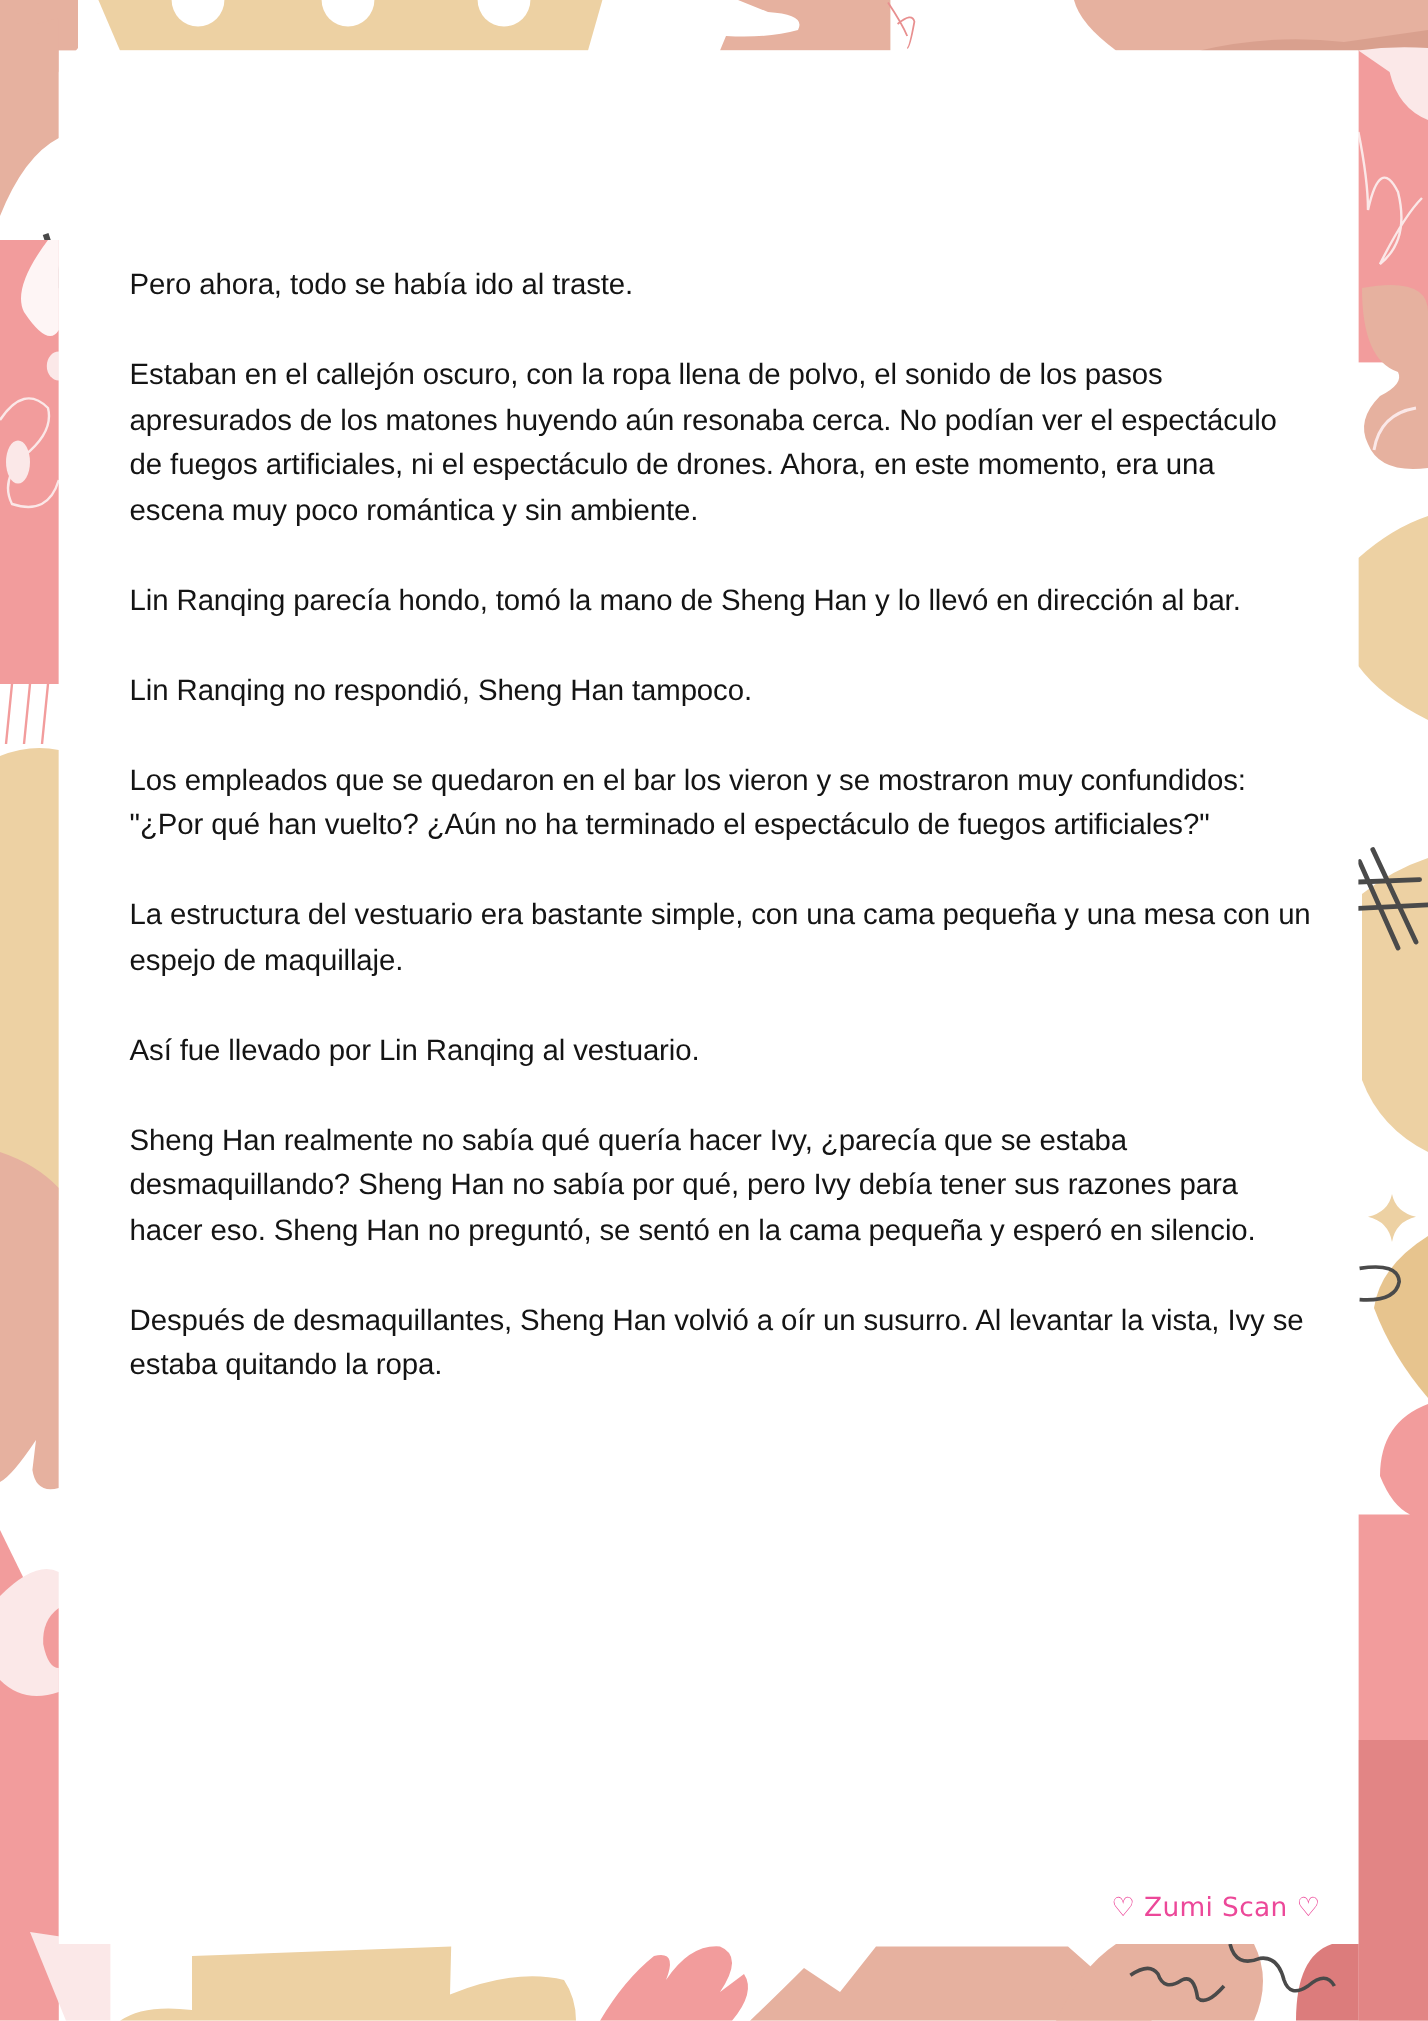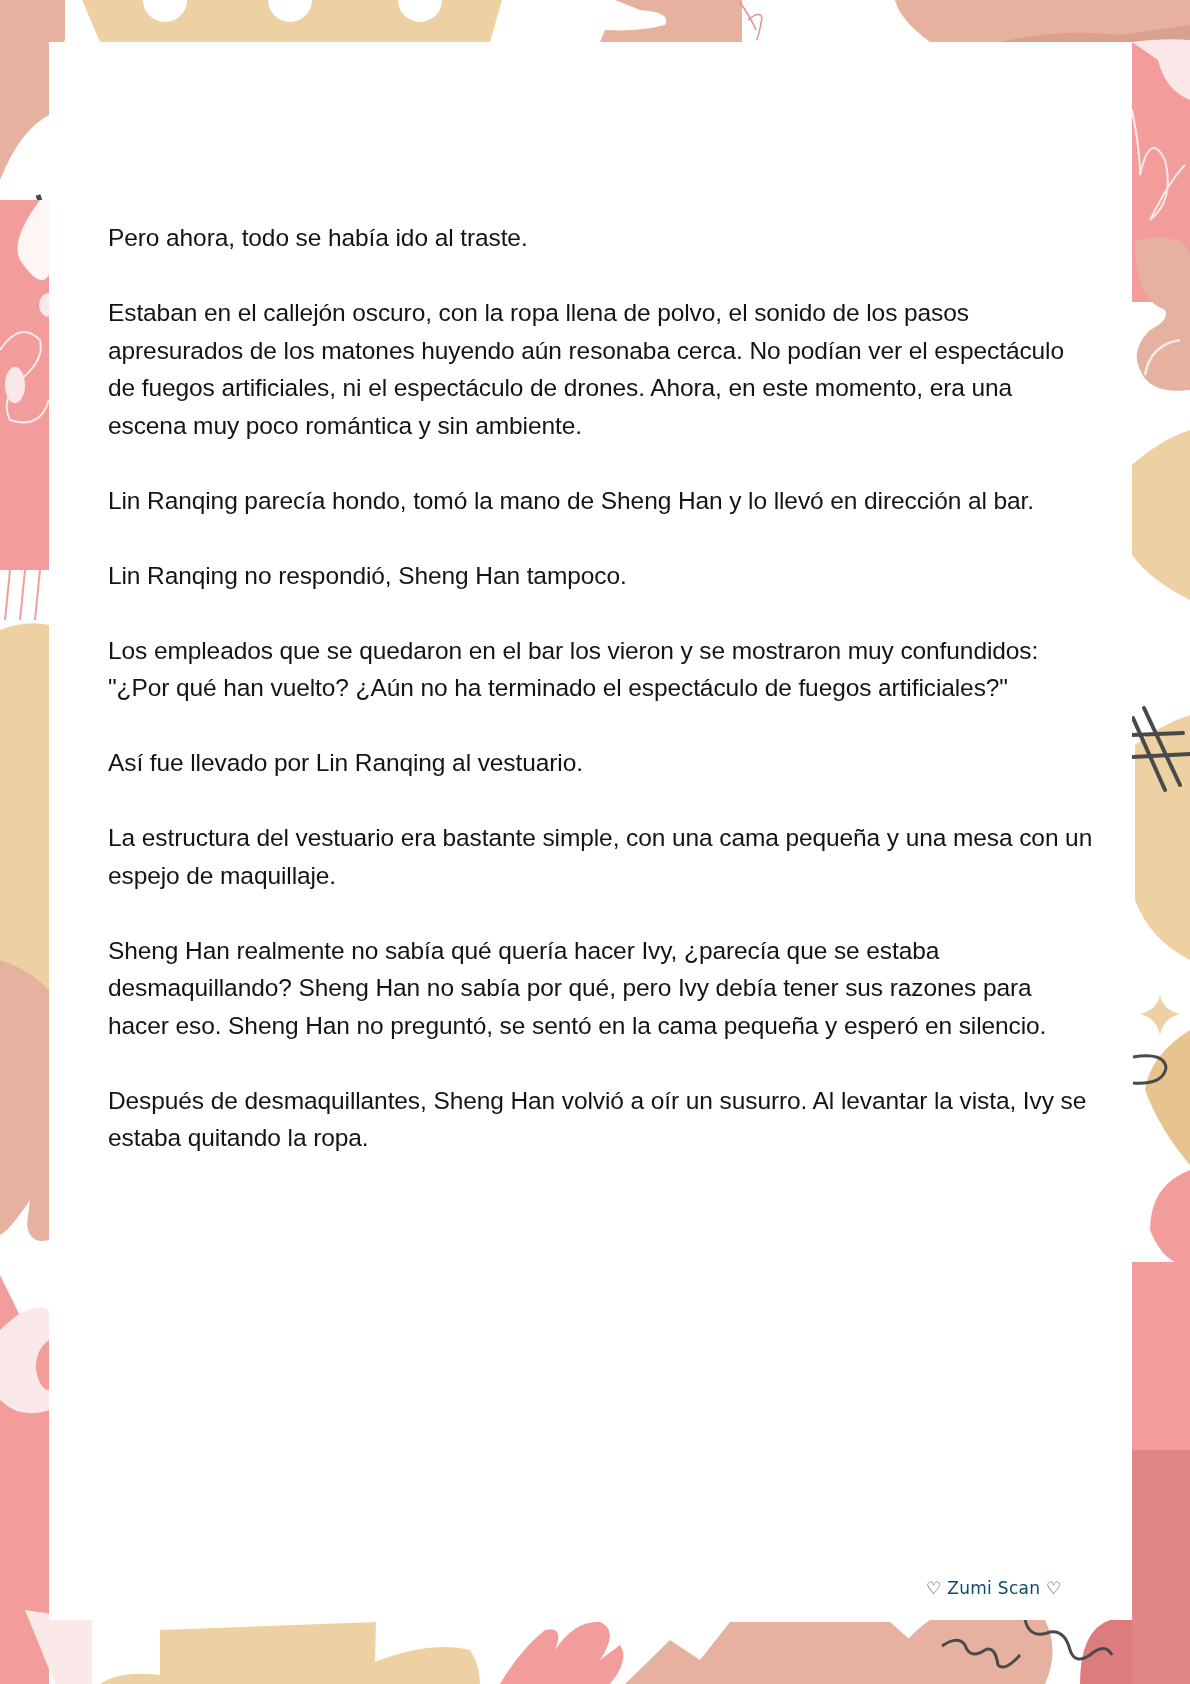--- a/index.html
+++ b/index.html
@@ -15,22 +15,22 @@
   }
   .body-text {
     position: absolute; left: 108px; top: 183px; width: 985px;
     z-index: 2; color: #141414;
     font-family: "Liberation Sans", sans-serif;
     font-size: 24.5px; line-height: 37.5px; margin-top: 36px;
   }
   .body-text p { margin: 0 0 37.5px 0; letter-spacing: -0.1px; }
   .watermark {
     position: absolute; left: 926px; top: 1578px; z-index: 2;
-    font-family: "DejaVu Sans", sans-serif; font-size: 17px;
-    color: #0c4a6e; letter-spacing: 0.3px;
+    font-family: "DejaVu Sans", sans-serif; font-size: 22px;
+    color: #ec4899; letter-spacing: 0.3px;
   }
 </style>
 </head>
 <body>
 
 <svg class="bg" width="1190" height="1684" viewBox="0 0 1190 1684" xmlns="http://www.w3.org/2000/svg">
 
   <path d="M0 0 L65 0 L65 40 L0 120 Z" fill="#e6b19f"></path>
   <path d="M82 0 L502 0 L490 42 L100 42 Z" fill="#edd1a3"></path>
   <circle cx="165" cy="0" r="22" fill="#ffffff"></circle>
@@ -84,19 +84,19 @@
 </svg>
 
 <div class="panel"></div>
 
 <div class="body-text">
   <p>Pero ahora, todo se había ido al traste.</p>
   <p>Estaban en el callejón oscuro, con la ropa llena de polvo, el sonido de los pasos apresurados de los matones huyendo aún resonaba cerca. No podían ver el espectáculo de fuegos artificiales, ni el espectáculo de drones. Ahora, en este momento, era una escena muy poco romántica y sin ambiente.</p>
   <p>Lin Ranqing parecía hondo, tomó la mano de Sheng Han y lo llevó en dirección al bar.</p>
   <p>Lin Ranqing no respondió, Sheng Han tampoco.</p>
   <p>Los empleados que se quedaron en el bar los vieron y se mostraron muy confundidos: "¿Por qué han vuelto? ¿Aún no ha terminado el espectáculo de fuegos artificiales?"</p>
+  <p>La estructura del vestuario era bastante simple, con una cama pequeña y una mesa con un espejo de maquillaje.</p>
   <p>Así fue llevado por Lin Ranqing al vestuario.</p>
-  <p>La estructura del vestuario era bastante simple, con una cama pequeña y una mesa con un espejo de maquillaje.</p>
   <p>Sheng Han realmente no sabía qué quería hacer Ivy, ¿parecía que se estaba desmaquillando? Sheng Han no sabía por qué, pero Ivy debía tener sus razones para hacer eso. Sheng Han no preguntó, se sentó en la cama pequeña y esperó en silencio.</p>
   <p>Después de desmaquillantes, Sheng Han volvió a oír un susurro. Al levantar la vista, Ivy se estaba quitando la ropa.</p>
 </div>
 
 <div class="watermark">♡ Zumi Scan ♡</div>
 
 </body></html>

